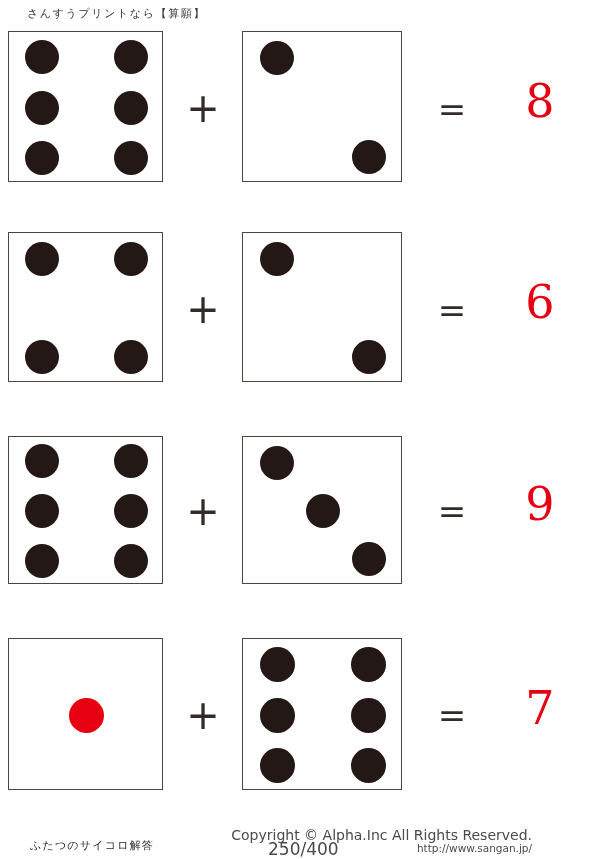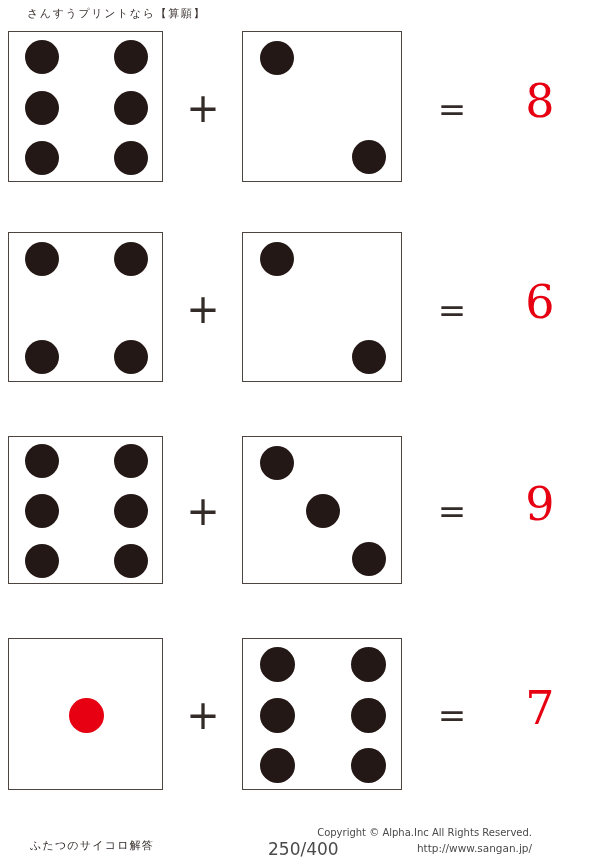--- a/index.html
+++ b/index.html
@@ -107,21 +107,21 @@
     top: 839px;
     font-size: 17px;
     color: #4a4a4a;
     white-space: nowrap;
     font-family: "DejaVu Sans", sans-serif;
   }
   .footer-copyright {
     position: absolute;
     right: 12px;
     top: 827px;
-    font-size: 10px;
+    font-size: 14px;
     color: #4a4a4a;
     white-space: nowrap;
     text-align: right;
     font-family: "DejaVu Sans", sans-serif;
   }
   .footer-url {
     position: absolute;
     right: 12px;
     top: 842px;
     font-size: 10.5px;

